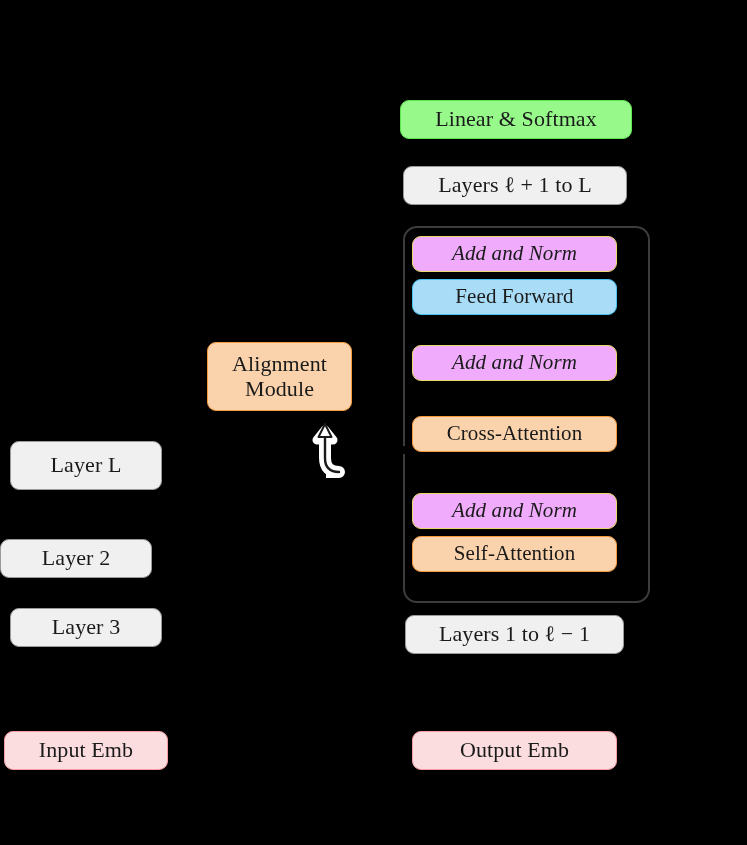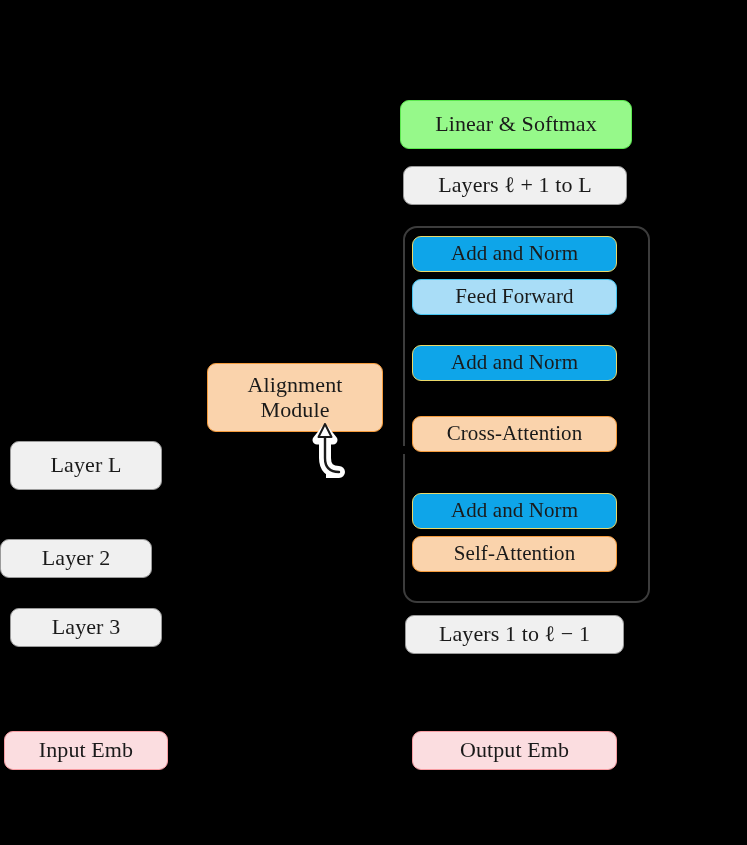--- a/index.html
+++ b/index.html
@@ -35,21 +35,21 @@
     user-select: none;
   }
   .node .lbl {
     display: block;
     width: 100%;
   }
 
   
   .n-green  { background: #96F98A; border-color: #5BE84F; }
   .n-gray   { background: #F0F0F0; border-color: #9A9A9A; }
-  .n-yellow { background: #0ea5e9; border-color: #EAD96A; }
+  .n-yellow { background: #f0abfc; border-color: #EAD96A; font-style: italic; }
   .n-blue   { background: #A9DDF7; border-color: #45C4F0; }
   .n-orange { background: #FAD3AC; border-color: #F59B3C; }
   .n-pink   { background: #FBDDE0; border-color: #F79CA2; }
 
   
   #decoder-block {
     position: absolute;
     box-sizing: border-box;
     border: 2px solid #3C3C3C;
     border-radius: 14px;
@@ -65,21 +65,21 @@
     position: absolute;
     overflow: visible;
     pointer-events: none;
   }
 </style>
 </head>
 <body>
 
 <div id="canvas">
 
-  <div class="node n-green" id="node-linear-softmax" style="left:400px; top:100px; width:232px; height:49px; font-size:22px;">
+  <div class="node n-green" id="node-linear-softmax" style="left:400px; top:100px; width:232px; height:39px; font-size:22px;">
     <span class="lbl">Linear &amp; Softmax</span>
   </div>
 
   <div class="node n-gray" id="node-upper-layers" style="left:403px; top:166px; width:224px; height:39px; font-size:22px;justify-content:center;">
     <span class="lbl">Layers ℓ + 1 to L</span>
   </div>
 
   <div id="decoder-block" style="left:403px; top:226px; width:247px; height:377px;">
     <div class="border-notch" style="left:-3px; top:218px; width:5px; height:8px;"></div>
   </div>
@@ -125,21 +125,21 @@
   </div>
 
   <div class="node n-gray" style="left:10px; top:608px; width:152px; height:39px; font-size:22px;">
     <span class="lbl">Layer 3</span>
   </div>
 
   <div class="node n-pink" style="left:4px; top:731px; width:164px; height:39px; font-size:22px;align-items:center;">
     <span class="lbl">Input Emb</span>
   </div>
 
-  <div class="node n-orange" style="left:207px; top:363px; width:176px; height:69px; font-size:22px;">
+  <div class="node n-orange" style="left:207px; top:342px; width:145px; height:69px; font-size:22px;">
     <span class="lbl">Alignment
 Module</span>
   </div>
 
   <svg class="arrow-svg" width="60" height="60" style="left:305px; top:418px;" viewBox="0 0 60 60">
     <path d="M 21 54 L 34 54 Q 20 54 20 40 L 20 12" fill="none" stroke="#FFFFFF" stroke-width="12" stroke-linecap="butt" stroke-linejoin="round"></path>
     <path d="M 20 12 L 12 22 L 28 22 Z" fill="#FFFFFF" stroke="#FFFFFF" stroke-width="9" stroke-linejoin="round"></path>
     <path d="M 34 54 Q 20 54 20 40 L 20 12" fill="none" stroke="#1a1a1a" stroke-width="2.4" stroke-linecap="round" stroke-linejoin="round"></path>
     <path d="M 20 6 L 13.5 19 L 26.5 19 Z" fill="#FFFFFF" stroke="#1a1a1a" stroke-width="2" stroke-linejoin="round"></path>
   </svg>

